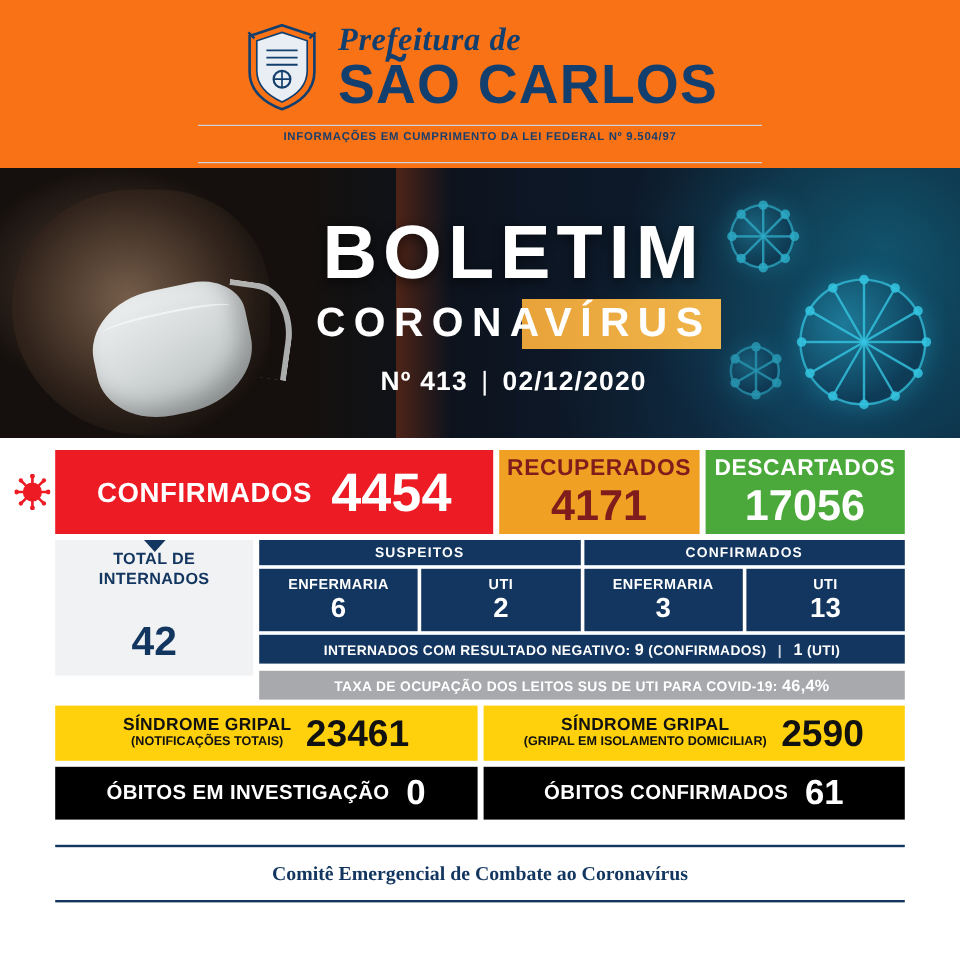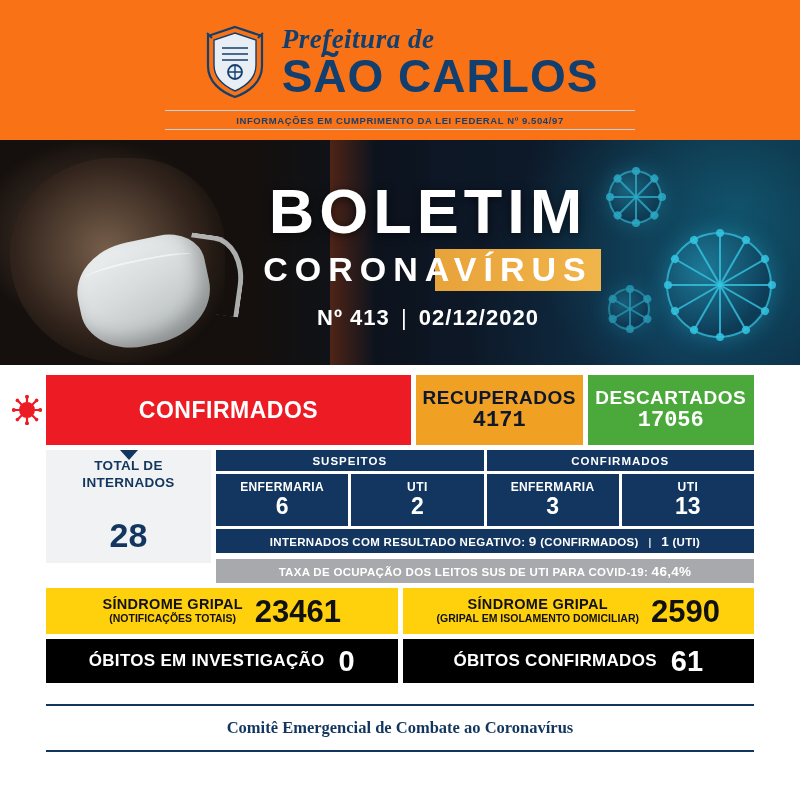--- a/index.html
+++ b/index.html
@@ -44,21 +44,21 @@
   }
   .lawline {
     margin-top: 10px;
     font-size: 9.5px;
     letter-spacing: 0.6px;
     color: #1b3f6b;
     font-weight: bold;
     text-align: center;
     border-top: 1px solid #c9d3de;
     border-bottom: 1px solid #c9d3de;
-    padding: 4px 0 3px;
+    padding: 4px 0 15px;
     width: 470px;
   }
 
   
   .banner {
     position: relative;
     height: 225px;
     background: #c2410c;
     overflow: hidden;
   }
@@ -164,32 +164,32 @@
     color: #fff;
     display: flex; align-items: center; justify-content: center; gap: 16px;
     height: 70px;
     position: relative;
   }
   .confirmados .lbl { font-size: 23px; font-weight: bold; letter-spacing: .5px; }
   .confirmados .val { font-size: 45px; font-weight: bold; line-height: 1; }
 
   .recuperados {
     flex: 1 1 0;
-    background: #f0a023; color: #0f172a;
+    background: #f0a023; color: #7f1d1d;
     display: flex; flex-direction: column; align-items: center; justify-content: center;
     height: 70px;
   }
   .descartados {
     flex: 1 1 0;
     background: #4aa93a; color: #fff;
     display: flex; flex-direction: column; align-items: center; justify-content: center;
     height: 70px;
   }
   .recuperados .lbl, .descartados .lbl { font-size: 19px; font-weight: bold; letter-spacing: .5px; }
-  .recuperados .val, .descartados .val { font-size: 22px; font-weight: bold; line-height: 1.05; font-family: Liberation Mono, monospace; }
+  .recuperados .val, .descartados .val { font-size: 36px; font-weight: bold; line-height: 1.05; }
 
   .virus-icon {
     position: absolute; left: -34px; top: 50%; transform: translateY(-50%);
     width: 30px; height: 30px;
   }
 
   
   .internados-row { display: flex; gap: 5px; margin-bottom: 5px; }
   .total-internados {
     flex: 0 0 165px;
@@ -379,39 +379,40 @@
               <circle cx="1.8" cy="15" r="2"></circle>
                 <circle cx="28.2" cy="15" r="2"></circle>
               <circle cx="5.4" cy="5.4" r="1.8"></circle>
                 <circle cx="24.6" cy="24.6" r="1.8"></circle>
               <circle cx="24.6" cy="5.4" r="1.8"></circle>
                 <circle cx="5.4" cy="24.6" r="1.8"></circle>
             </g>
           </svg>
         </div>
         <div class="lbl">CONFIRMADOS</div>
+        <div class="val">4454</div>
       </div>
       <div class="recuperados">
         <div class="lbl">RECUPERADOS</div>
         <div class="val">4171</div>
       </div>
       <div class="descartados">
         <div class="lbl">DESCARTADOS</div>
         <div class="val">17056</div>
       </div>
     </div>
 
     <div class="internados-row">
       <div class="total-internados">
         <div class="caret"></div>
         <div class="t1">
           <span>TOTAL DE</span><br>
           <span>INTERNADOS</span>
         </div>
-        <div class="t2">28</div>
+        <div class="t2">42</div>
       </div>
 
       <div class="internados-right">
         <div class="ir-top">
 
           <div class="grp">
             <div class="grp-head">SUSPEITOS</div>
             <div class="grp-cells">
               <div class="cell">
                 <div class="c-lbl">ENFERMARIA</div>

